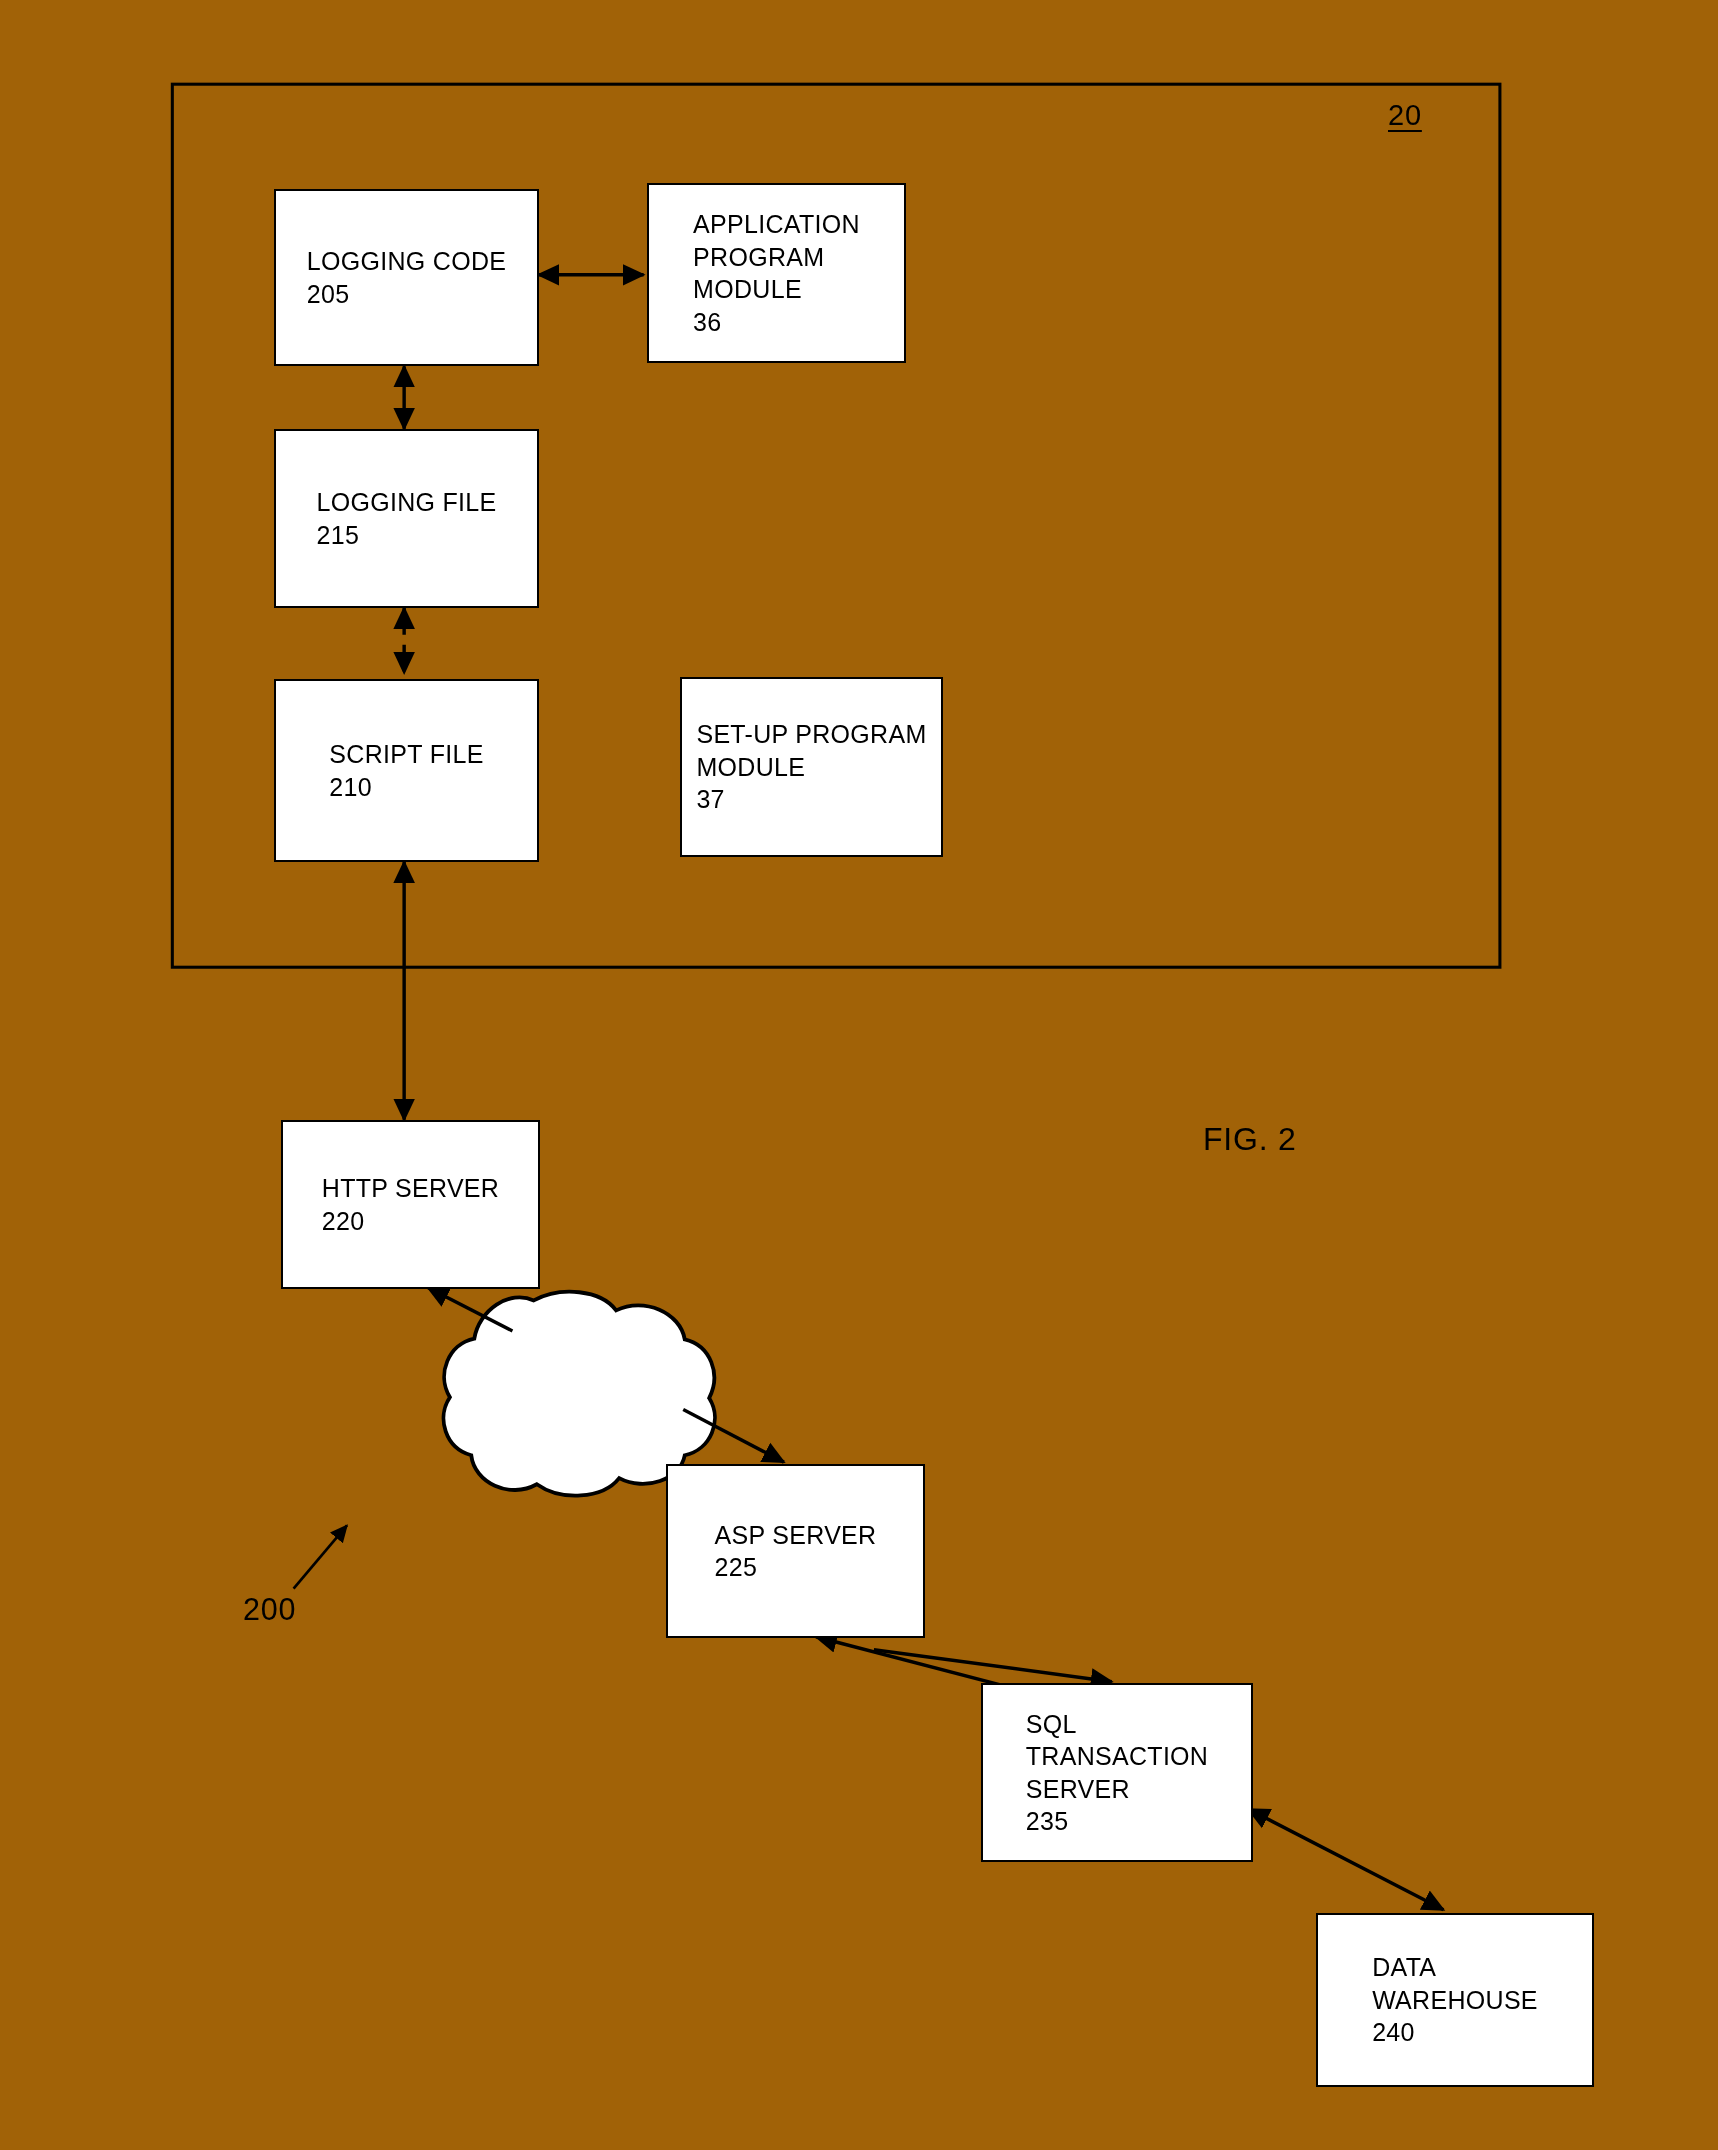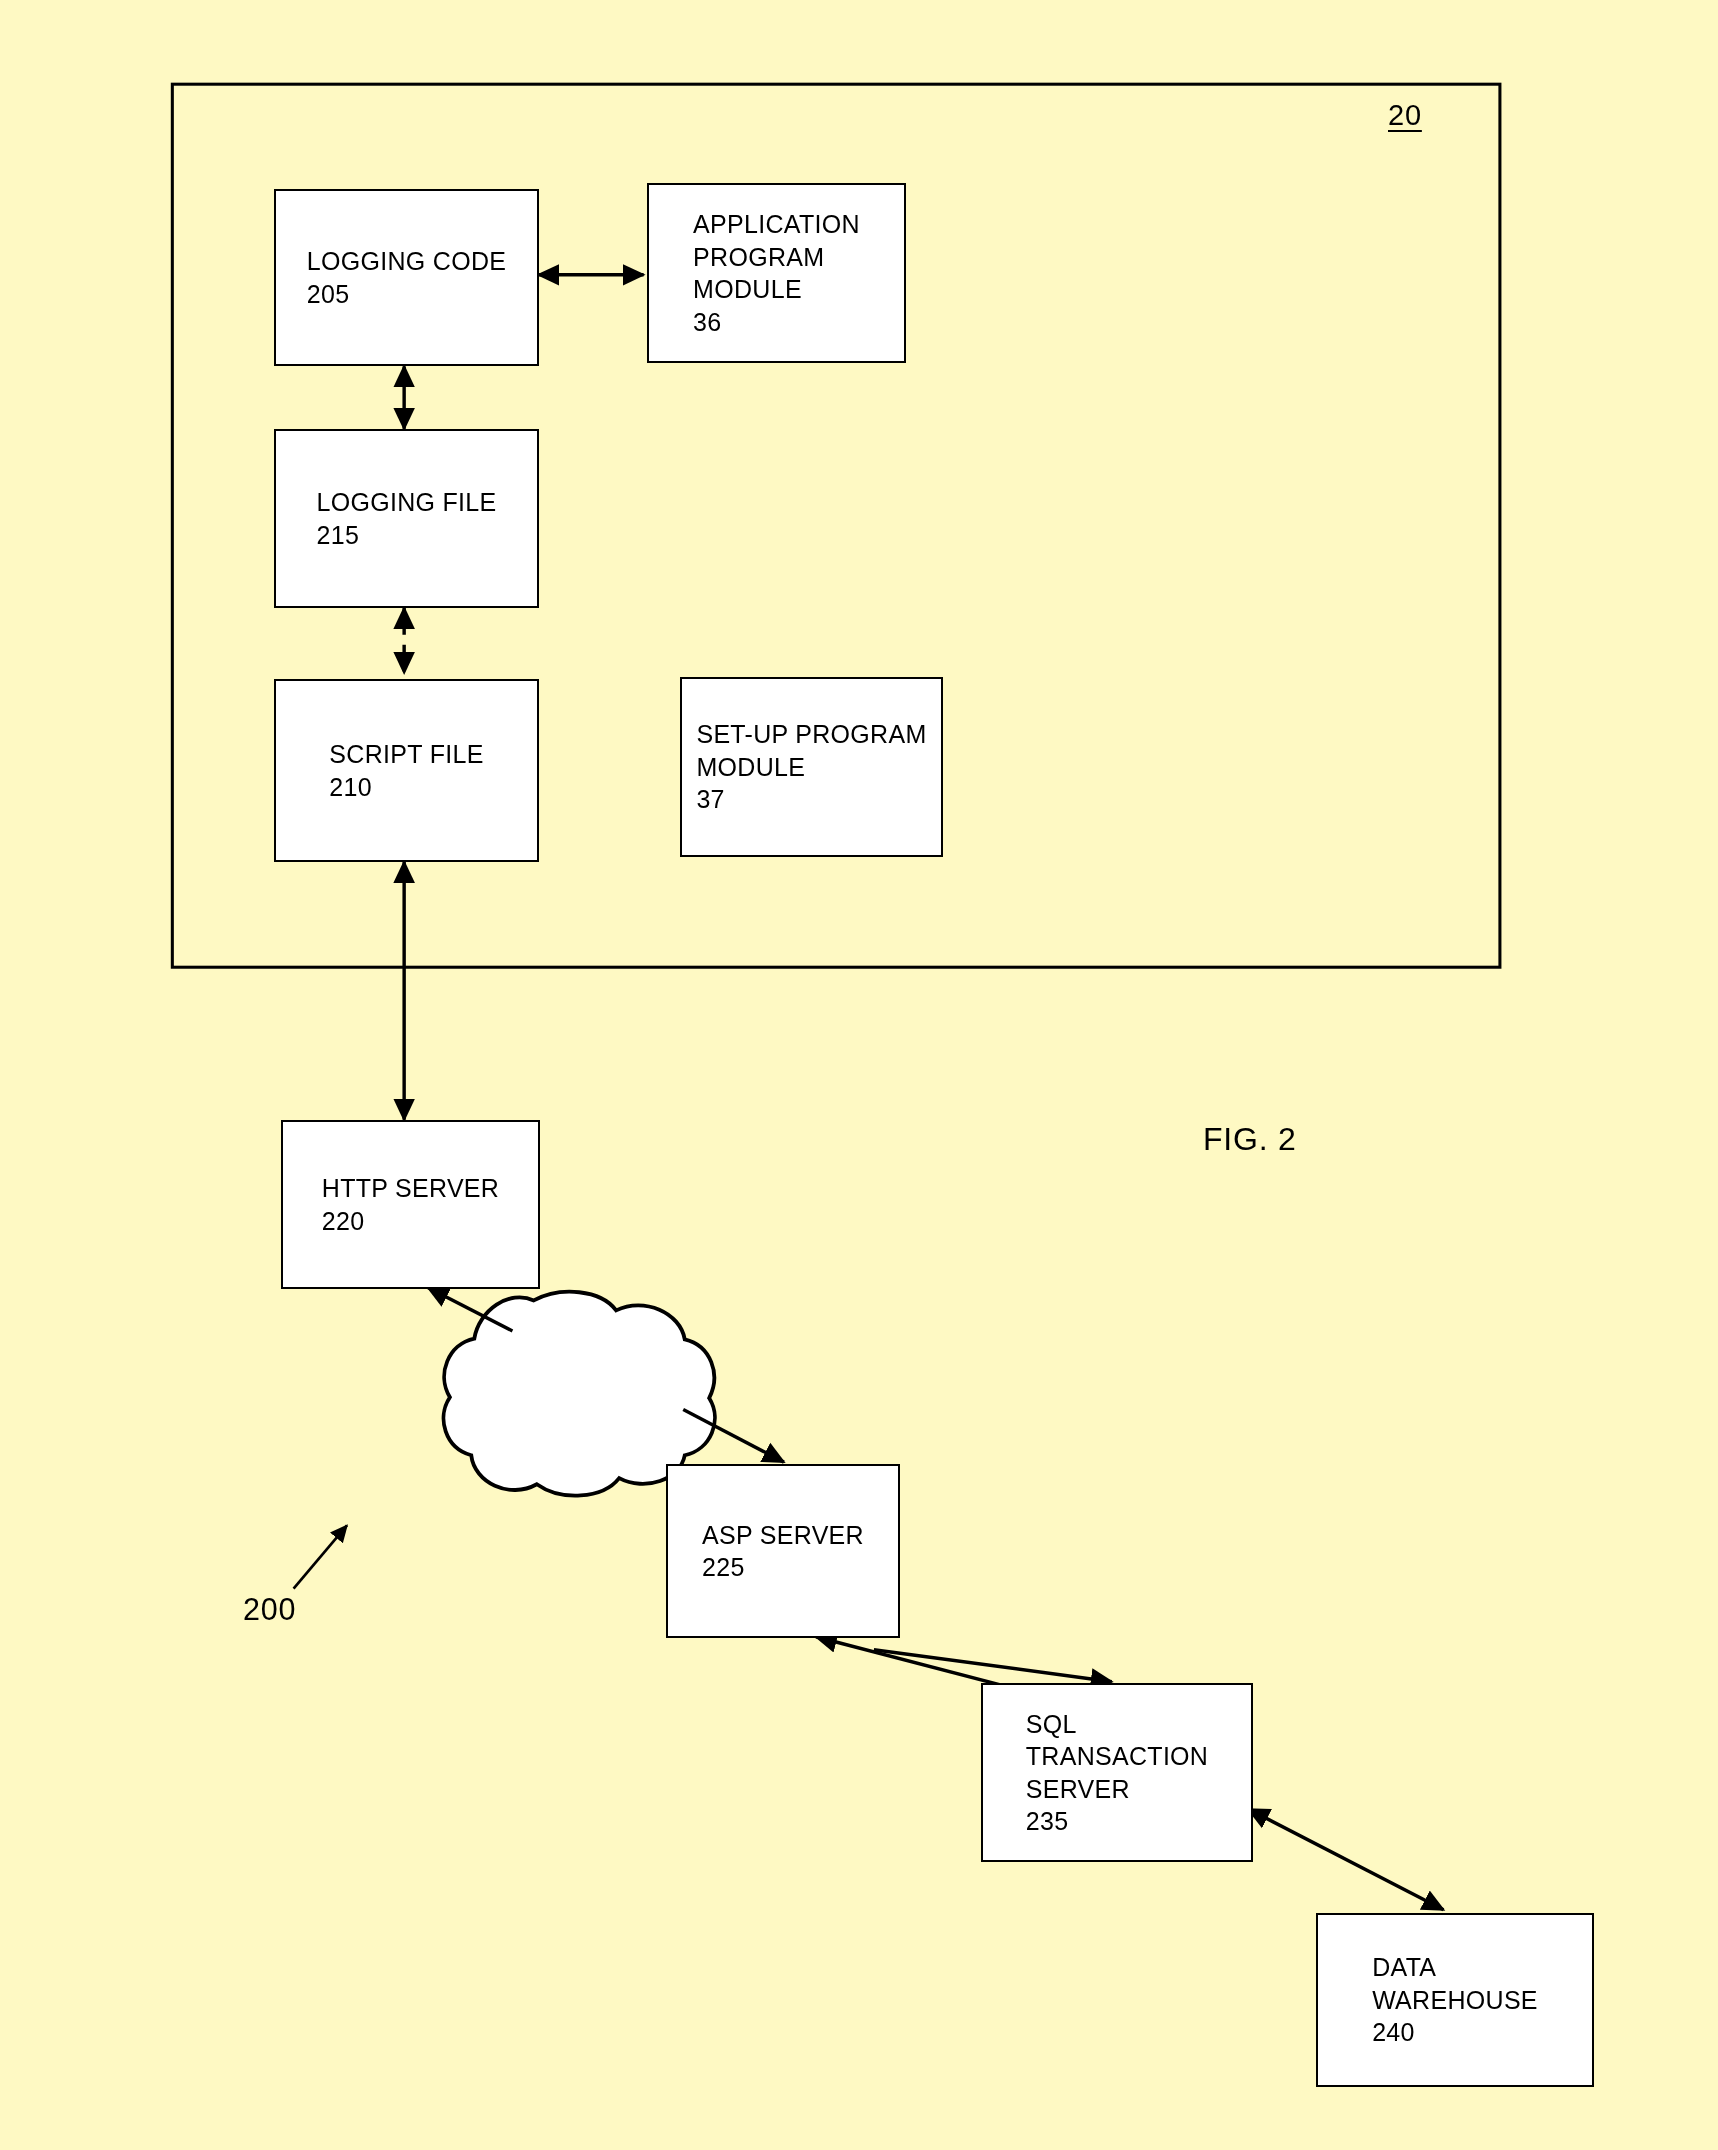--- a/index.html
+++ b/index.html
@@ -5,21 +5,21 @@
 <style>
   html, body {
     margin: 0;
     padding: 0;
     background: #ffffff;
   }
   #page {
     position: relative;
     width: 1718px;
     height: 2151px;
-    background: #fef9c3;
+    background: #a16207;
     font-family: "Liberation Sans", sans-serif;
     overflow: hidden;
   }
   #figure-svg {
     position: absolute;
     top: 0;
     left: 0;
     width: 1718px;
     height: 2151px;
   }
@@ -158,21 +158,21 @@
 MODULE
 37</span>
   </div>
 
   <div class="node-box" style="left: 281px; top: 1120px; width: 259px; height: 169px;">
     <span class="node-text">HTTP SERVER
 220</span>
   </div>
 
 
-  <div class="node-box" style="left: 666px; top: 1464px; width: 234px; height: 174px;">
+  <div class="node-box" style="left: 666px; top: 1464px; width: 259px; height: 174px;">
     <span class="node-text">ASP SERVER
 225</span>
   </div>
 
   <div class="node-box" style="left: 981px; top: 1683px; width: 272px; height: 179px;">
     <span class="node-text">SQL
 TRANSACTION
 SERVER
 235</span>
   </div>

